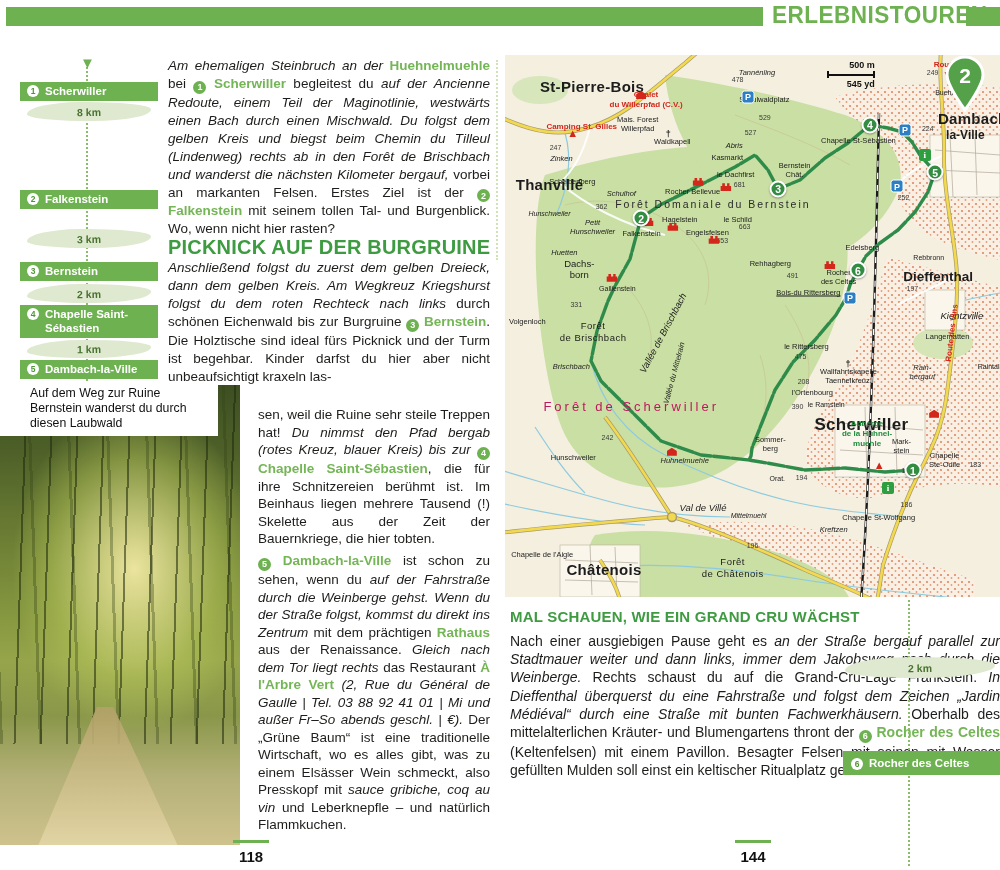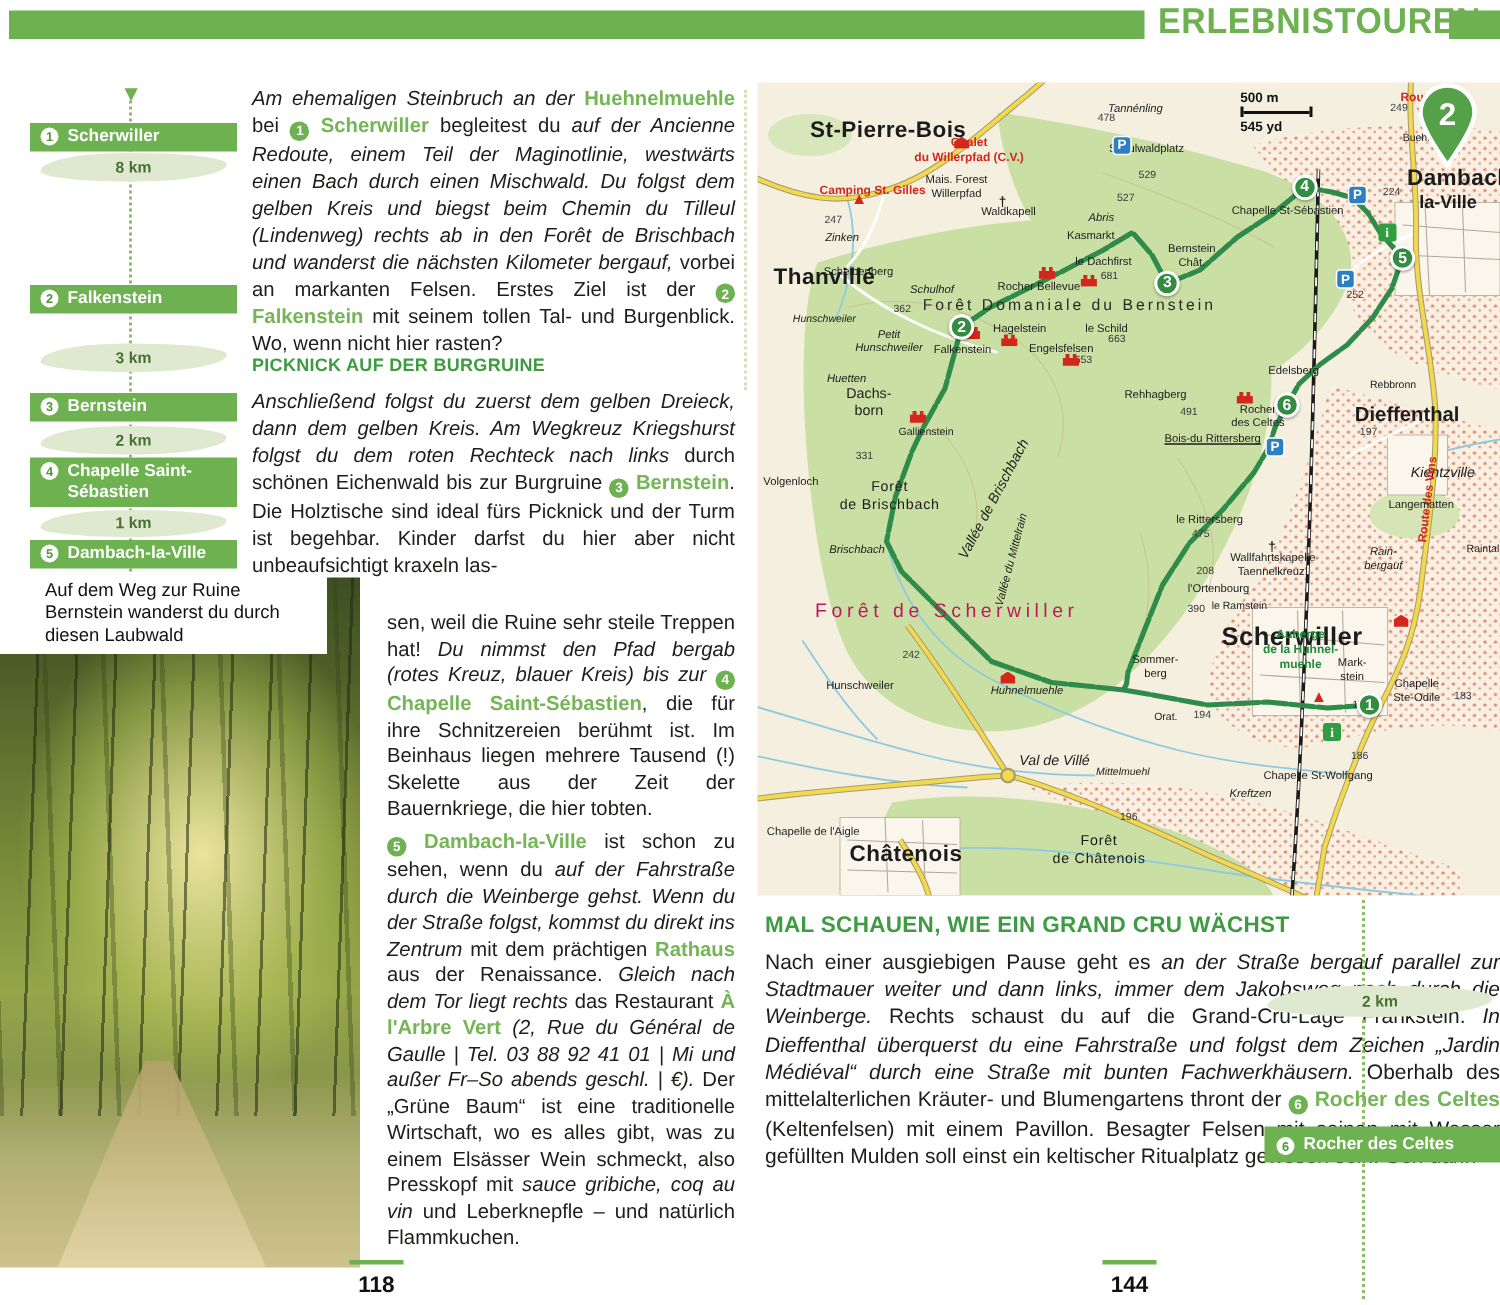--- a/index.html
+++ b/index.html
@@ -16,21 +16,21 @@
   .start-arrow{position:absolute;left:80px;top:54px;color:#6db150;font-size:15px;font-weight:bold}
   .stop-bar{position:absolute;left:20px;width:138px;background:#6db150;color:#fff;font-weight:bold;font-size:11.5px;line-height:14px;display:flex;align-items:flex-start;padding:2px 5px 3px 7px;gap:6px;z-index:3}
   .ncirc{width:12px;height:12px;margin-top:1px;border-radius:50%;background:#fff;color:#4f9637;font-size:8.5px;font-weight:bold;display:inline-flex;align-items:center;justify-content:center;flex:0 0 auto}
   .brush{position:absolute;background:#dfe9d0;display:flex;align-items:center;justify-content:center;font-size:10.5px;font-weight:bold;color:#48722f;border-radius:45% 60% 50% 58%/65% 45% 60% 42%;transform:rotate(-.6deg);z-index:2}
 
   
   .btxt{position:absolute;font-size:13.5px;line-height:18px;text-align:justify;color:#1d1d1b}
   .btxt i{font-style:italic}
   .gw{color:#74b556;font-weight:bold;font-style:normal}
   .mk{display:inline-flex;align-items:center;justify-content:center;width:13px;height:13px;border-radius:50%;background:#6db150;color:#fff;font-size:9px;font-weight:bold;font-style:normal;vertical-align:-2px}
-  .h-grn{position:absolute;color:#3f9b41;font-weight:bold;font-size:12px;letter-spacing:.2px}
+  .h-grn{position:absolute;color:#3f9b41;font-weight:bold;font-size:20px;letter-spacing:.2px}
 
   
   .photo{position:absolute;left:0;top:385px;width:240px;height:460px;overflow:hidden;background:
     radial-gradient(ellipse 170px 230px at 56% 40%, rgba(248,238,170,.9), rgba(190,205,95,.45) 48%, rgba(0,0,0,0) 72%),
     linear-gradient(180deg,#3d4f22 0%,#4e6028 14%,#6a7c33 32%,#82943e 48%,#96a54a 60%,#8a974a 72%,#b3b077 85%,#cfc28d 100%)}
   .photo::before{content:"";position:absolute;left:0;top:0;right:0;height:78%;background:
     repeating-linear-gradient(92deg, rgba(30,40,12,.55) 0 2px, rgba(0,0,0,0) 2px 26px),
     repeating-linear-gradient(88deg, rgba(50,65,22,.35) 0 3px, rgba(0,0,0,0) 3px 39px)}
   .photo::after{content:"";position:absolute;left:16%;bottom:0;width:58%;height:30%;background:linear-gradient(180deg,#b2a167,#e3d6a6);clip-path:polygon(42% 0,54% 0,100% 100%,0 100%);opacity:.92}
   .caption{position:absolute;left:0;top:383px;width:218px;background:#fff;padding:3px 6px 5px 30px;font-size:12.3px;line-height:15px;color:#111;z-index:4}
@@ -53,21 +53,21 @@
   .ml.sm2{font-size:9.5px;letter-spacing:.5px}
   .ml.forestlg{font-size:13px;letter-spacing:3px;color:#be185d}
   .mkc{position:absolute;width:17px;height:17px;transform:translate(-50%,-50%);background:#348c43;border:2px solid #fff;border-radius:50%;color:#fff;font-weight:bold;font-size:10.5px;display:flex;align-items:center;justify-content:center;box-shadow:0 1px 2px rgba(0,0,0,.35);z-index:5}
   .ic{position:absolute;transform:translate(-50%,-50%);display:flex;align-items:center;justify-content:center;z-index:4}
   .ic.parking{width:13px;height:13px;background:#2d7fc4;border-radius:3px;color:#fff;font-size:9px;font-weight:bold;border:1px solid #fff}
   .ic.info{width:12px;height:12px;background:#2f9e41;border-radius:2px;color:#fff;font-size:9px;font-weight:bold;font-family:"Liberation Serif",serif}
   .ic.ruin{width:11px;height:8px;background:#d3271c;clip-path:polygon(0 100%,0 35%,18% 35%,18% 0,42% 0,42% 35%,62% 35%,62% 0,84% 0,84% 35%,100% 35%,100% 100%)}
   .ic.house{width:10px;height:8px;background:#d3271c;clip-path:polygon(50% 0,100% 40%,100% 100%,0 100%,0 40%)}
   .ic.camp{color:#d3271c;font-size:11px}
   .ic.church{color:#222;font-size:9px;font-weight:bold}
-  .scale{position:absolute;left:65%;top:1%;z-index:6;text-align:left;font-size:9px;font-weight:bold;color:#111}
+  .scale{position:absolute;left:65%;top:1%;z-index:6;text-align:right;font-size:9px;font-weight:bold;color:#111}
   .scale .bar{width:48px;height:7px;border-left:2px solid #111;border-right:2px solid #111;background:linear-gradient(#111,#111) center/100% 2px no-repeat;margin:1px auto}
   .pin{position:absolute;left:942px;top:55px;width:46px;height:58px;z-index:9}
 
   
   .rbar{position:absolute;left:843px;top:751px;width:157px;height:24px;background:#6db150;color:#fff;font-weight:bold;font-size:11.5px;display:flex;align-items:center;gap:6px;padding-left:8px;z-index:3}
 
   
   .pgline{position:absolute;width:36px;height:3px;background:#6db150}
   .pgnum{position:absolute;font-size:15px;font-weight:bold;color:#111;width:60px;text-align:center}
   .gutter{position:absolute;left:496px;top:60px;height:200px;border-left:2px dotted #cfe2b8}

